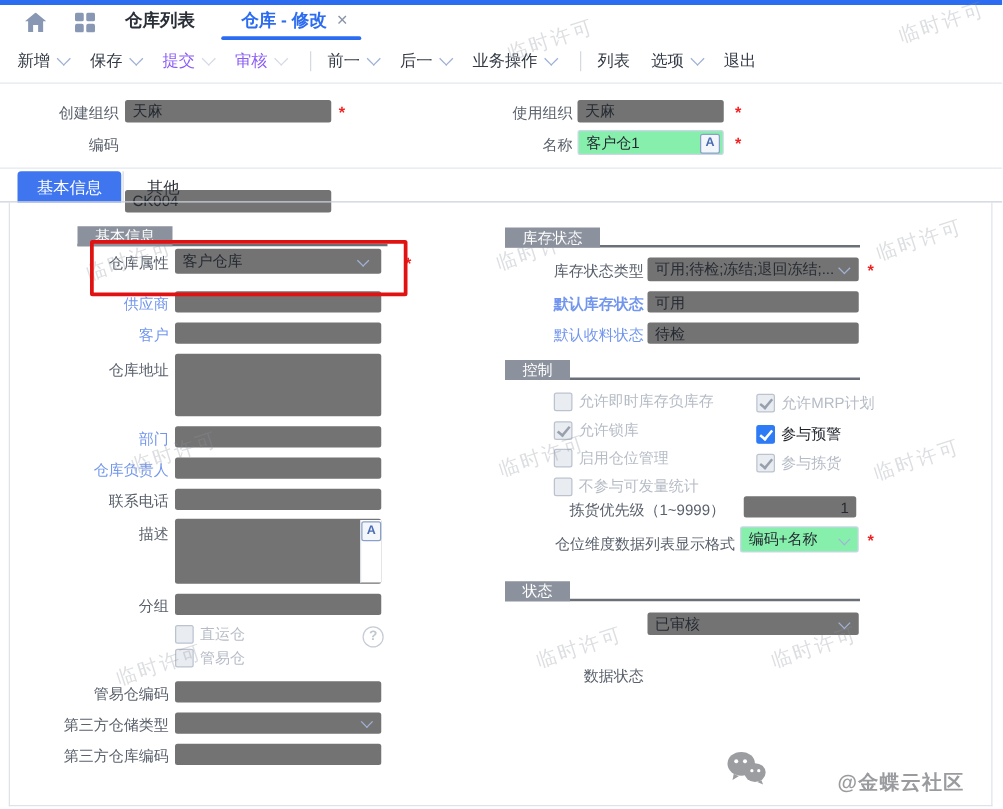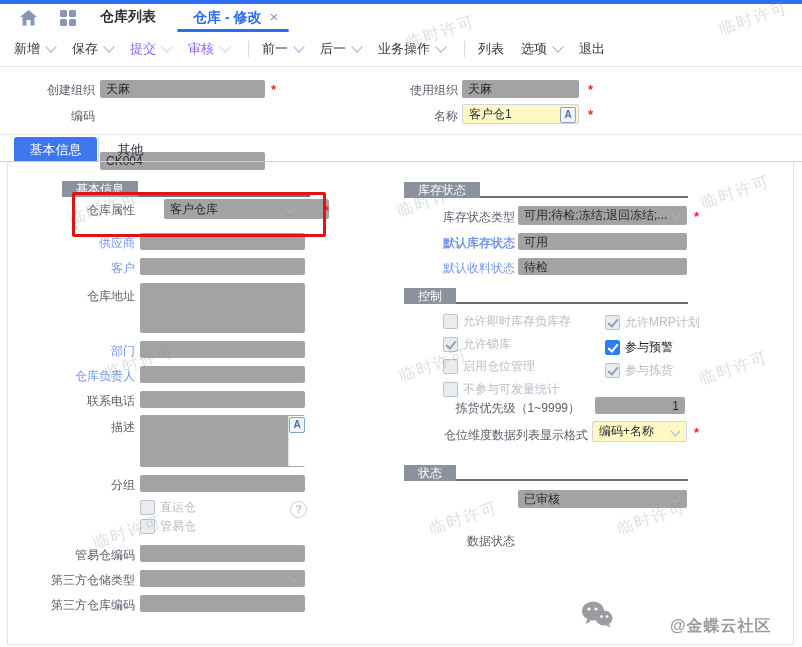--- a/index.html
+++ b/index.html
@@ -18,22 +18,22 @@
   .titem{display:flex;align-items:center;margin-right:17px;cursor:pointer;white-space:nowrap;}
   .tcv{width:7px;height:7px;border-right:1.5px solid #9db0d6;border-bottom:1.5px solid #9db0d6;transform:rotate(45deg);margin-left:7px;margin-top:-4px;}
   .tdis{color:#8b5cf6;}
   .tdis .tcv{border-color:#d4dae6;}
   .tsep{width:1px;height:16px;background:#d4d9e2;margin:0 13px 0 2px;}
   .hline{position:absolute;height:1px;background:#e4e8ee;}
   
   .lbl{position:absolute;font-size:12px;color:#5a616c;line-height:18px;text-align:right;white-space:nowrap;}
   .link{color:#7296ee;cursor:pointer;}
   .dis{color:#b6bcc6;}
-  .fld{position:absolute;background:#a3a3a3;border-radius:2px;font-size:12px;color:#262b33;line-height:18px;padding:0 6px;box-sizing:border-box;white-space:nowrap;overflow:hidden;}
-  .white{background:#fef9c3;border:1px solid #ccd6e8;}
+  .fld{position:absolute;background:#737373;border-radius:2px;font-size:12px;color:#262b33;line-height:18px;padding:0 6px;box-sizing:border-box;white-space:nowrap;overflow:hidden;}
+  .white{background:#86efac;border:1px solid #ccd6e8;}
   .cv{position:absolute;width:6px;height:6px;border-right:1.5px solid #a2b3d8;border-bottom:1.5px solid #a2b3d8;transform:rotate(45deg);z-index:3;}
   .req{position:absolute;color:#f22020;font-size:13px;font-weight:bold;z-index:3;}
   .grp{position:absolute;height:16px;background:#8b919d;color:#fff;font-size:12px;line-height:16px;padding:0 14px;z-index:2;white-space:nowrap;}
   .gline{position:absolute;height:2px;background:#6b7078;z-index:1;}
   
   .cb{position:absolute;width:13px;height:13px;border:1px solid #bcc3cf;background:#e9edf2;border-radius:2px;}
   .cb.ck::after{content:"";position:absolute;left:3.5px;top:0.5px;width:4px;height:8px;border-right:2px solid #98a0ad;border-bottom:2px solid #98a0ad;transform:rotate(40deg);}
   .cb.blue{background:#2e7bf6;border-color:#2e7bf6;}
   .cb.blue::after{border-color:#fff;}
   .cblbl{position:absolute;font-size:12px;line-height:15px;white-space:nowrap;}
@@ -142,21 +142,21 @@
   <div class="panelline" style="left:0;top:161px;width:802px;height:1px;background:#ccd1d9;"></div>
   <div class="panelline" style="left:7px;top:162px;width:1px;height:483px;"></div>
   <div class="panelline" style="left:793px;top:162px;width:1px;height:483px;"></div>
   <div class="panelline" style="left:7px;top:644px;width:787px;height:1px;"></div>
 
   <div class="grp" style="left:62px;top:181px;">基本信息</div>
   <div class="gline" style="left:62px;top:195px;width:248px;"></div>
 
   <div class="redbox"></div>
   <div class="lbl" style="left:20px;top:201px;width:115px;">仓库属性</div>
-  <div class="fld" style="left:140px;top:199px;width:165px;height:20px;line-height:20px;margin-left:24px;">客户仓库</div>
+  <div class="fld" style="left:140px;top:199px;width:165px;height:20px;line-height:20px;">客户仓库</div>
   <div class="cv" style="left:287px;top:205px;"></div>
   <div class="req" style="left:324px;top:203px;">*</div>
 
   <div class="lbl link" style="left:20px;top:234px;width:115px;">供应商</div>
   <div class="fld" style="left:140px;top:233px;width:165px;height:17px;"></div>
 
   <div class="lbl link" style="left:20px;top:259px;width:115px;">客户</div>
   <div class="fld" style="left:140px;top:258px;width:165px;height:17px;"></div>
 
   <div class="lbl" style="left:20px;top:287px;width:115px;">仓库地址</div>

